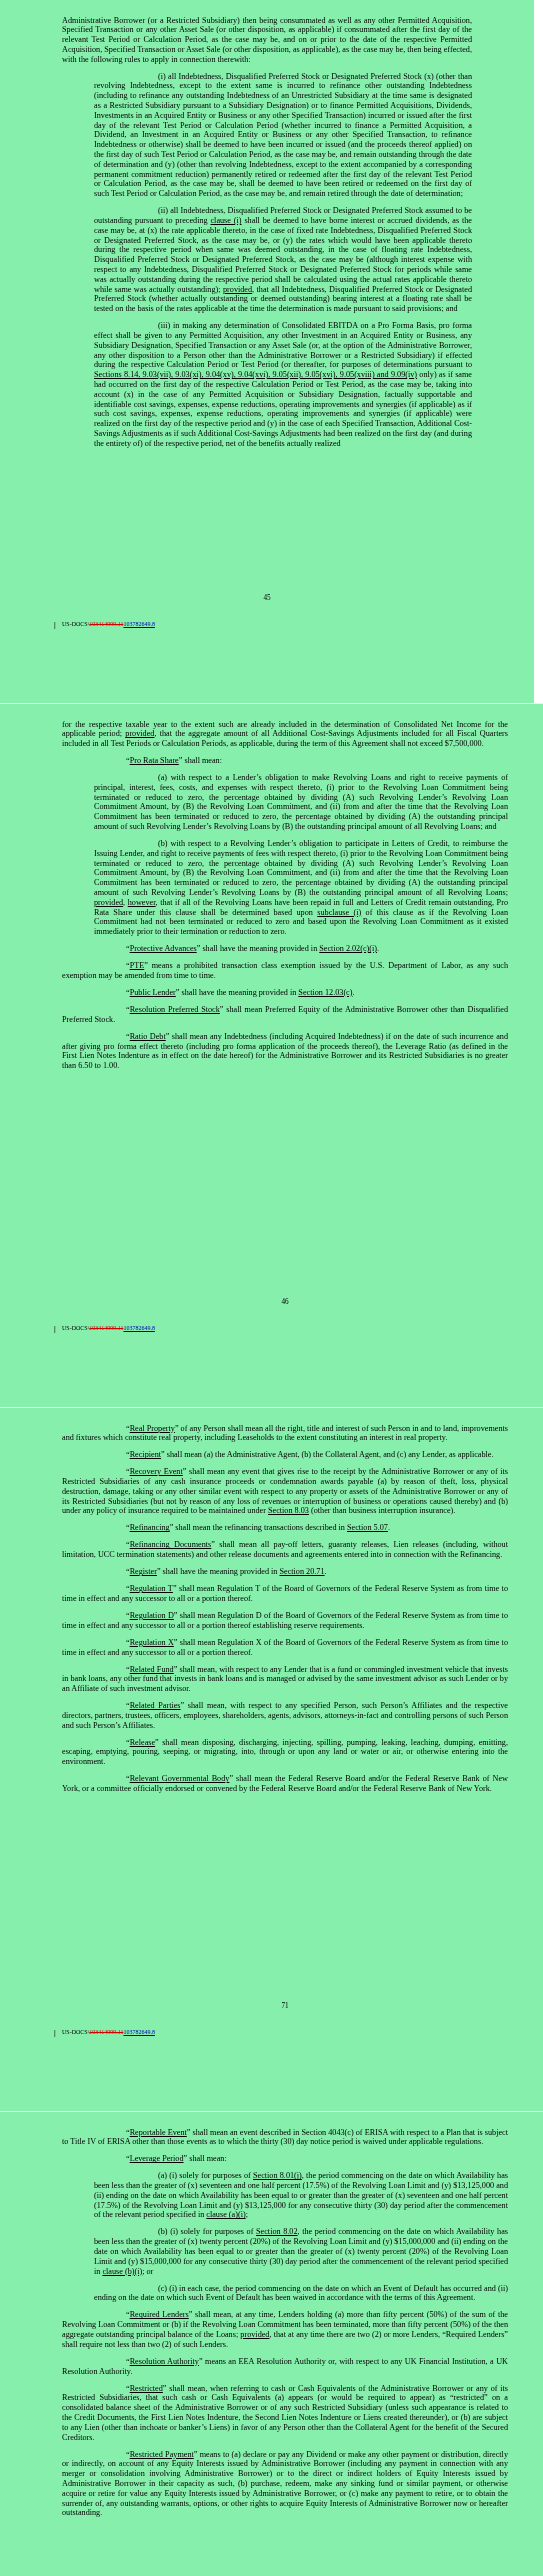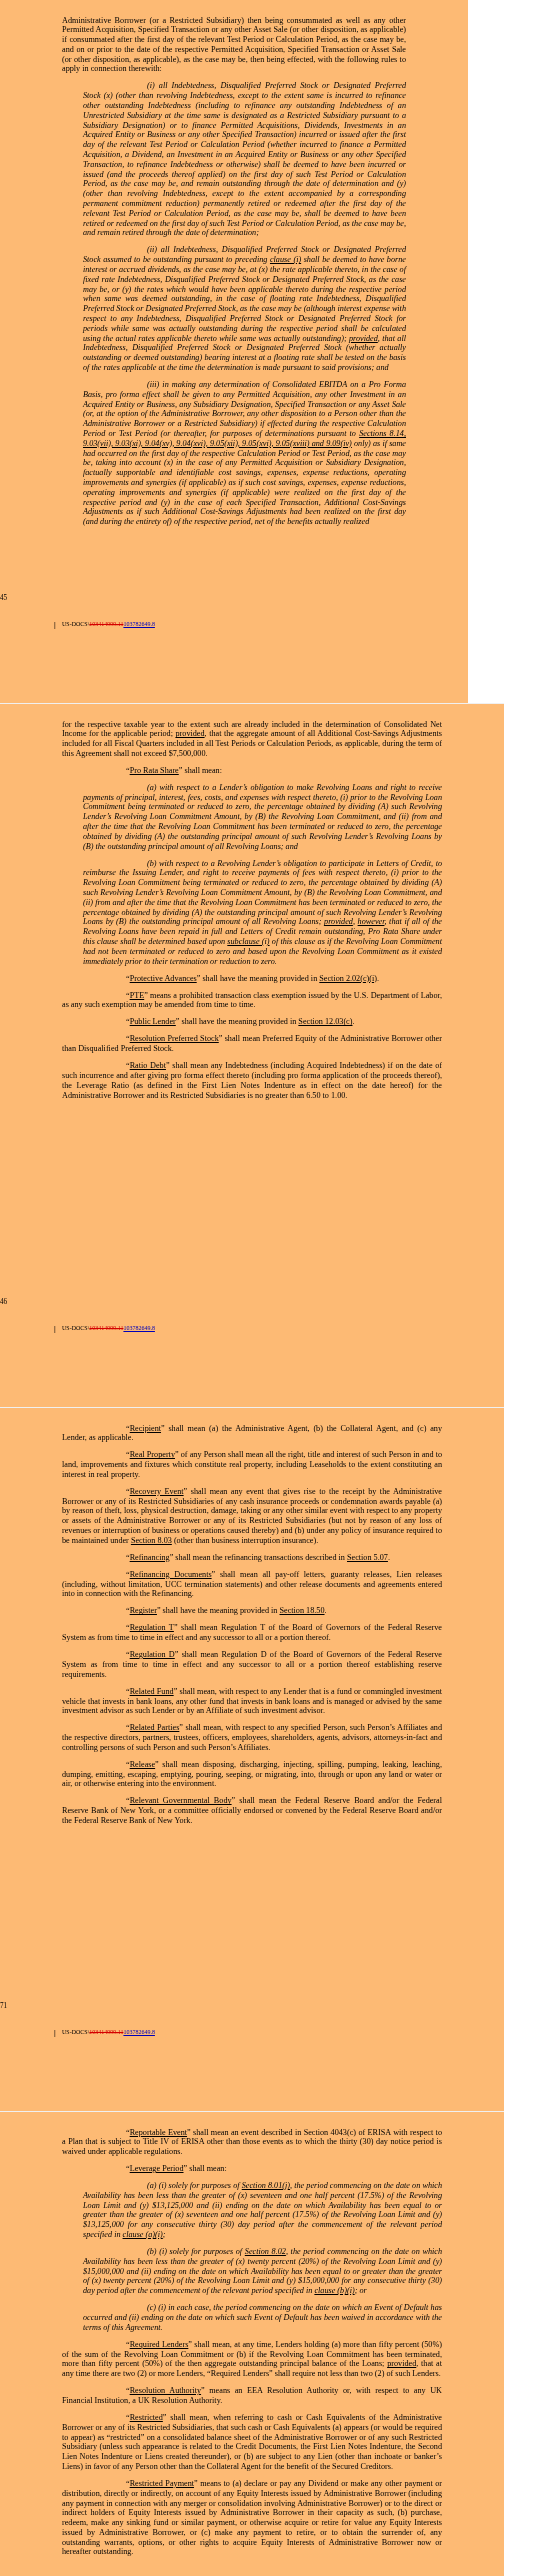--- a/index.html
+++ b/index.html
@@ -8,49 +8,50 @@
     background: #ffffff;
   }
   #doc {
     width: 544px;
     background: #ffffff;
     font-family: "Liberation Serif", "DejaVu Serif", serif;
     color: #000000;
   }
   .page {
     position: relative;
-    width: 468px;
+    width: 534px;
     height: 703px;
     overflow: hidden;
-    background: #fdba74;
+    background: #86efac;
   }
   .page + .page { border-top: 0.5px solid #f0f0f0; padding-left: 36px; }
   .page-body {
     position: absolute;
     top: 15.5px;
     left: 62px;
     right: 62px;
   }
   p.para {
     margin: 0 0 7.2px 0;
     font-size: 8.2px;
     line-height: 9.8px;
     text-align: justify;
   }
   p.cont { text-indent: 0; }
   p.def  { text-indent: 64px; }
-  p.sub  { margin-left: 21px; text-indent: 64px; font-style: italic; }
+  p.sub  { margin-left: 32px; text-indent: 64px; }
   .run-u   { text-decoration: underline; }
   .run-del { color: var(--del-color, #d40000); text-decoration: line-through; }
   .run-ins { color: var(--ins-color, #0000b8); text-decoration: underline; }
   .page-number {
     position: absolute;
     bottom: 101px;
     left: 0;
     width: 100%;
+    text-align: center;
     font-size: 7.2px;
   }
   .footer {
     position: absolute;
     bottom: 76px;
     left: 62px;
     font-size: 6px;
     white-space: nowrap;
   }
   .change-bar {
@@ -87,28 +88,29 @@
         <p class="para def"><span>“</span><span class="run-u">Public Lender</span><span>” shall have the meaning provided in </span><span class="run-u">Section 12.03(c)</span><span>.</span></p>
         <p class="para def"><span>“</span><span class="run-u">Resolution Preferred Stock</span><span>” shall mean Preferred Equity of the Administrative Borrower other than Disqualified Preferred Stock.</span></p>
         <p class="para def"><span>“</span><span class="run-u">Ratio Debt</span><span>” shall mean any Indebtedness (including Acquired Indebtedness) if on the date of such incurrence and after giving pro forma effect thereto (including pro forma application of the proceeds thereof), the Leverage Ratio (as defined in the First Lien Notes Indenture as in effect on the date hereof) for the Administrative Borrower and its Restricted Subsidiaries is no greater than 6.50 to 1.00.</span></p>
       </div>
       <div class="page-number">46</div>
       <div class="change-bar">|</div>
       <div class="footer"><span>US-DOCS\</span><span class="run-del">103414999.11</span><span class="run-ins">103782649.8</span></div>
     </div>
     <div class="page">
       <div class="page-body">
+        <p class="para def"><span>“</span><span class="run-u">Real Property</span><span>” of any Person shall mean all the right, title and interest of such Person in and to land, improvements and fixtures which constitute real property, including Leaseholds to the extent constituting an interest in real property.</span></p>
         <p class="para def"><span>“</span><span class="run-u">Recipient</span><span>” shall mean (a) the Administrative Agent, (b) the Collateral Agent, and (c) any Lender, as applicable.</span></p>
-        <p class="para def"><span>“</span><span class="run-u">Real Property</span><span>” of any Person shall mean all the right, title and interest of such Person in and to land, improvements and fixtures which constitute real property, including Leaseholds to the extent constituting an interest in real property.</span></p>
         <p class="para def"><span>“</span><span class="run-u">Recovery Event</span><span>” shall mean any event that gives rise to the receipt by the Administrative Borrower or any of its Restricted Subsidiaries of any cash insurance proceeds or condemnation awards payable (a) by reason of theft, loss, physical destruction, damage, taking or any other similar event with respect to any property or assets of the Administrative Borrower or any of its Restricted Subsidiaries (but not by reason of any loss of revenues or interruption of business or operations caused thereby) and (b) under any policy of insurance required to be maintained under </span><span class="run-u">Section 8.03</span><span> (other than business interruption insurance).</span></p>
         <p class="para def"><span>“</span><span class="run-u">Refinancing</span><span>” shall mean the refinancing transactions described in </span><span class="run-u">Section 5.07</span><span>.</span></p>
         <p class="para def"><span>“</span><span class="run-u">Refinancing Documents</span><span>” shall mean all pay-off letters, guaranty releases, Lien releases (including, without limitation, UCC termination statements) and other release documents and agreements entered into in connection with the Refinancing.</span></p>
-        <p class="para def"><span>“</span><span class="run-u">Register</span><span>” shall have the meaning provided in </span><span class="run-u">Section 18.50</span><span>.</span></p>
+        <p class="para def"><span>“</span><span class="run-u">Register</span><span>” shall have the meaning provided in </span><span class="run-u">Section 20.71</span><span>.</span></p>
         <p class="para def"><span>“</span><span class="run-u">Regulation T</span><span>” shall mean Regulation T of the Board of Governors of the Federal Reserve System as from time to time in effect and any successor to all or a portion thereof.</span></p>
         <p class="para def"><span>“</span><span class="run-u">Regulation D</span><span>” shall mean Regulation D of the Board of Governors of the Federal Reserve System as from time to time in effect and any successor to all or a portion thereof establishing reserve requirements.</span></p>
+        <p class="para def"><span>“</span><span class="run-u">Regulation X</span><span>” shall mean Regulation X of the Board of Governors of the Federal Reserve System as from time to time in effect and any successor to all or a portion thereof.</span></p>
         <p class="para def"><span>“</span><span class="run-u">Related Fund</span><span>” shall mean, with respect to any Lender that is a fund or commingled investment vehicle that invests in bank loans, any other fund that invests in bank loans and is managed or advised by the same investment advisor as such Lender or by an Affiliate of such investment advisor.</span></p>
         <p class="para def"><span>“</span><span class="run-u">Related Parties</span><span>” shall mean, with respect to any specified Person, such Person’s Affiliates and the respective directors, partners, trustees, officers, employees, shareholders, agents, advisors, attorneys-in-fact and controlling persons of such Person and such Person’s Affiliates.</span></p>
         <p class="para def"><span>“</span><span class="run-u">Release</span><span>” shall mean disposing, discharging, injecting, spilling, pumping, leaking, leaching, dumping, emitting, escaping, emptying, pouring, seeping, or migrating, into, through or upon any land or water or air, or otherwise entering into the environment.</span></p>
         <p class="para def"><span>“</span><span class="run-u">Relevant Governmental Body</span><span>” shall mean the Federal Reserve Board and/or the Federal Reserve Bank of New York, or a committee officially endorsed or convened by the Federal Reserve Board and/or the Federal Reserve Bank of New York.</span></p>
       </div>
       <div class="page-number">71</div>
       <div class="change-bar">|</div>
       <div class="footer"><span>US-DOCS\</span><span class="run-del">103414999.11</span><span class="run-ins">103782649.8</span></div>
     </div>
     <div class="page">

